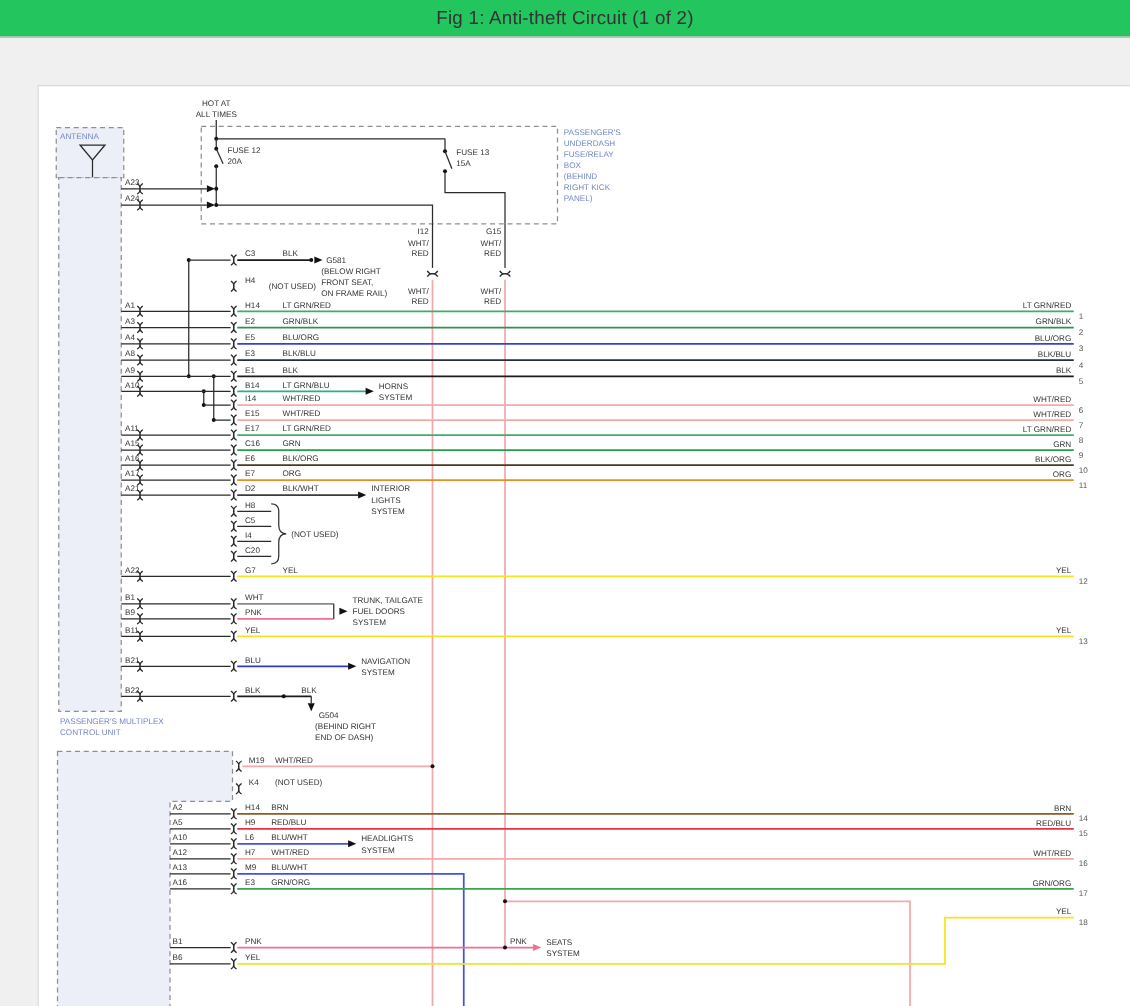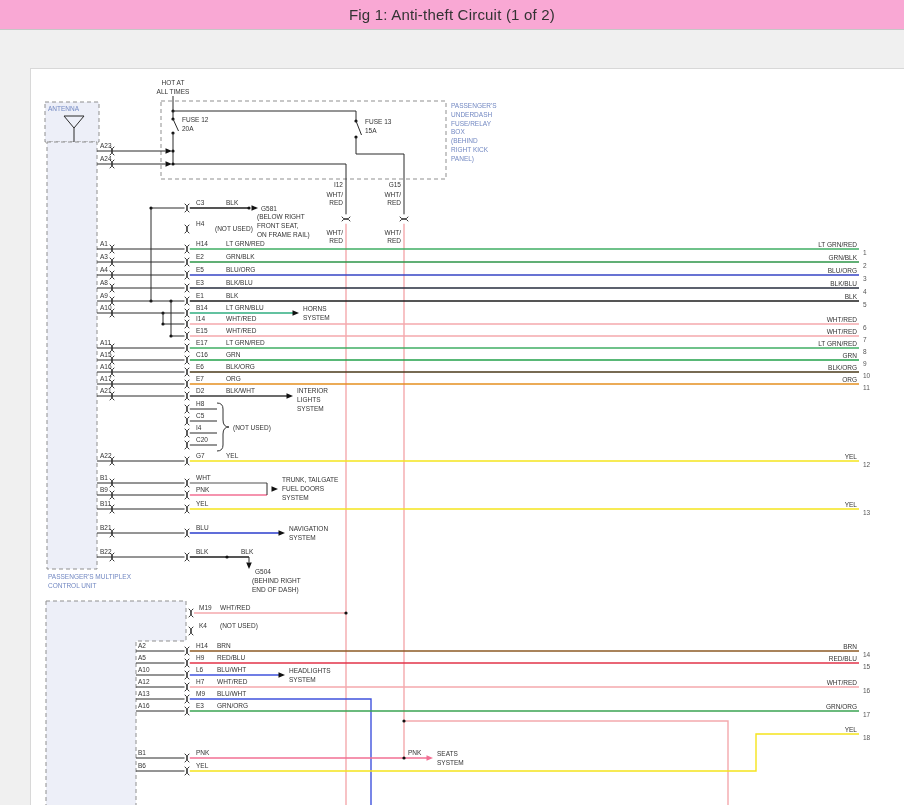--- a/index.html
+++ b/index.html
@@ -1,19 +1,19 @@
 <!DOCTYPE html>
 <html><head>
 <meta charset="utf-8">
 <style>
   *{box-sizing:border-box}
   html,body{margin:0;padding:0}
   body{width:904px;height:805px;position:relative;overflow:hidden;
        background:#f0f0f0;font-family:"Liberation Sans",sans-serif}
-  .titlebar{position:absolute;left:0;top:0;width:100%;height:30px;background:#f9a8d4;
+  .titlebar{position:absolute;left:0;top:0;width:100%;height:30px;background:#22c55e;
             border-bottom:1px solid #c6c6c6;display:flex;align-items:center;justify-content:center}
   .titlebar span{font-size:15px;color:#333;letter-spacing:.2px}
   .canvas{position:absolute;left:30px;top:68px;width:874px;height:737px;background:#ffffff;
           border-left:1px solid #d8d8d8;border-top:1px solid #d8d8d8}
   svg{display:block;font-family:"Liberation Sans",sans-serif}
 </style>
 </head>
 <body>
 
 <div class="titlebar">

